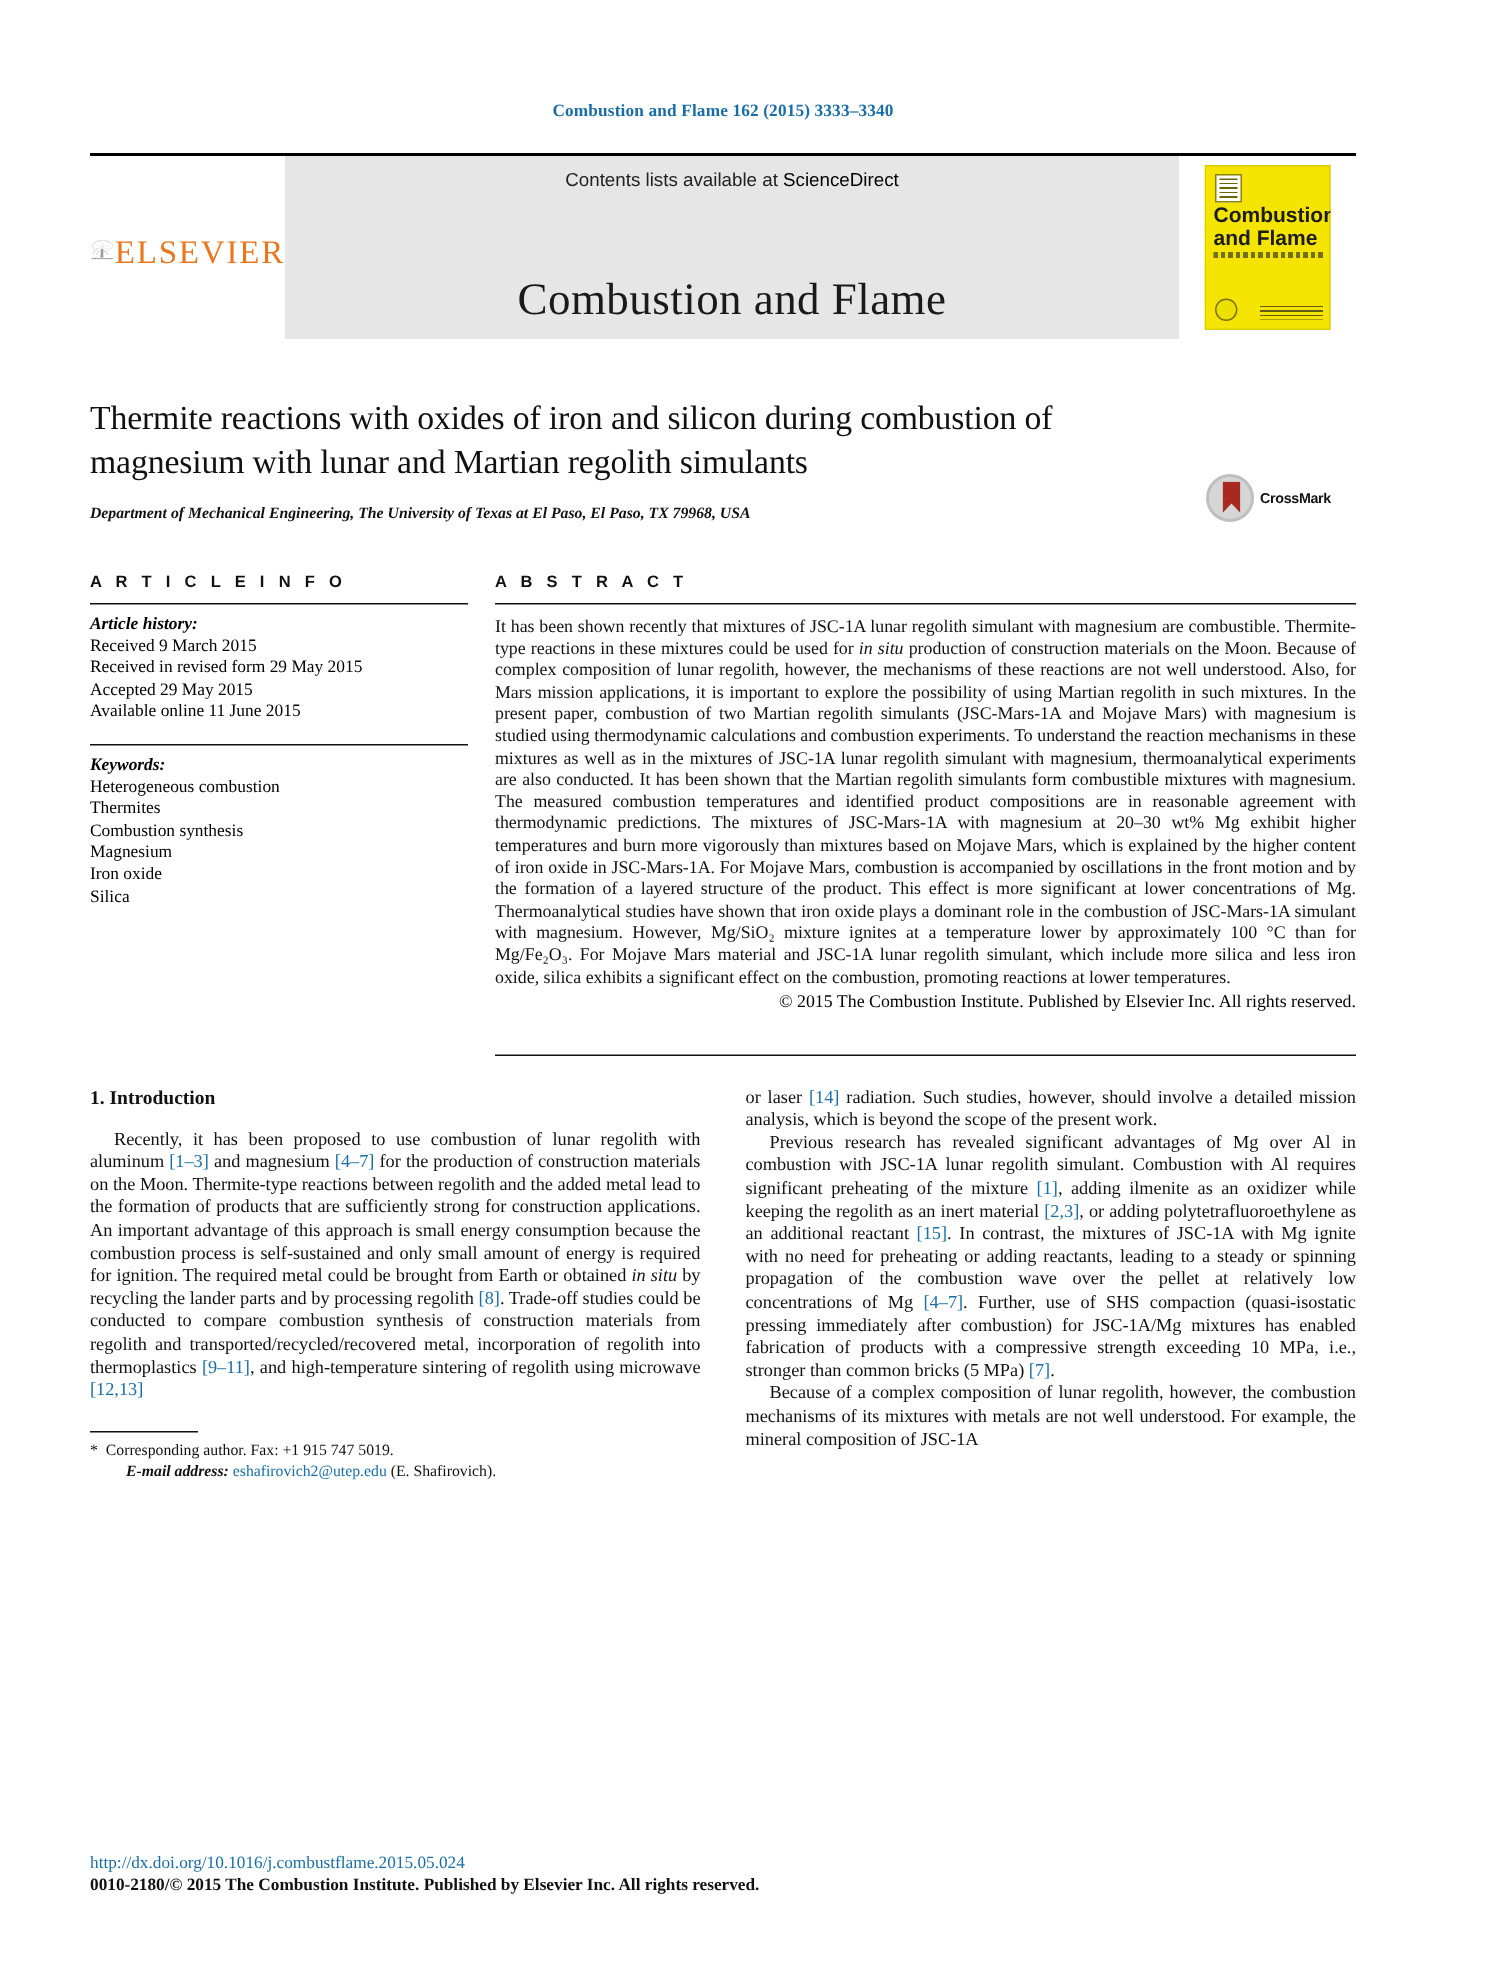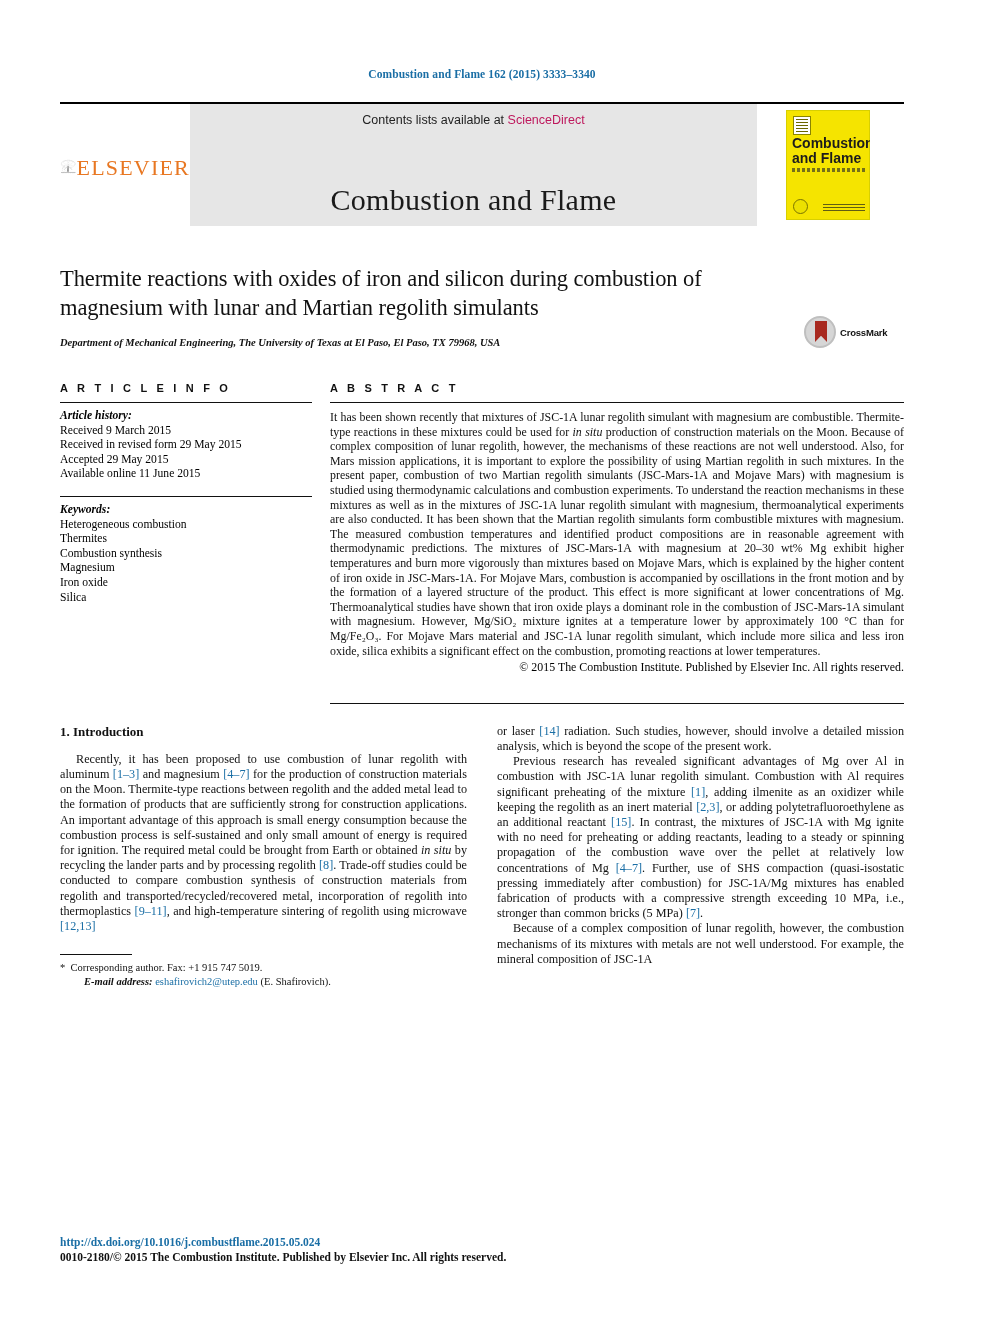--- a/index.html
+++ b/index.html
@@ -69,42 +69,41 @@
     justify-content: space-between;
     padding: 9px 0 9px 0;
     box-sizing: border-box;
   }
   .contents-line {
     font-family: "Liberation Sans", sans-serif;
     font-size: 12.5px;
     color: #222;
   }
   .contents-line .sd {
-    color: #be185d;
+    color: #000000;
     margin-top: 36px;
   }
   .journal-name {
     font-family: "Liberation Serif", serif;
     font-size: 30px;
     color: #1a1a1a;
     letter-spacing: .3px;
   }
   .homepage-line {
     font-family: "Liberation Sans", sans-serif;
     font-size: 12.5px;
     color: #222;
     letter-spacing: 1.1px;
   }
   .cover-block {
     width: 118px;
     flex: 0 0 118px;
     display: flex;
     align-items: center;
-    justify-content: flex-start;
-    padding-left: 29px;
+    justify-content: center;
   }
   .cover {
     width: 84px;
     height: 110px;
     background: #f5e400;
     position: relative;
     box-shadow: 0 0 0 1px #d8cf00 inset;
     overflow: hidden;
   }
   .cover .cov-logo {
@@ -301,21 +300,21 @@
   .link { color: #1a6ea5; }
 
   
   .page-footer {
     position: absolute;
     left: 60px;
     bottom: 58px;
     font-size: 11.5px;
     line-height: 15px;
   }
-  .page-footer .doi { color: #1a6ea5; font-weight: bold; }
+  .page-footer .doi { color: #1a6ea5; font-weight: normal; }
   .page-footer .issn { font-weight: bold; color: #111; }
 </style>
 </head>
 <body>
 
 <div class="page">
 
   <div class="running-head">Combustion and Flame 162 (2015) 3333–3340</div>
 
   <div class="masthead">

